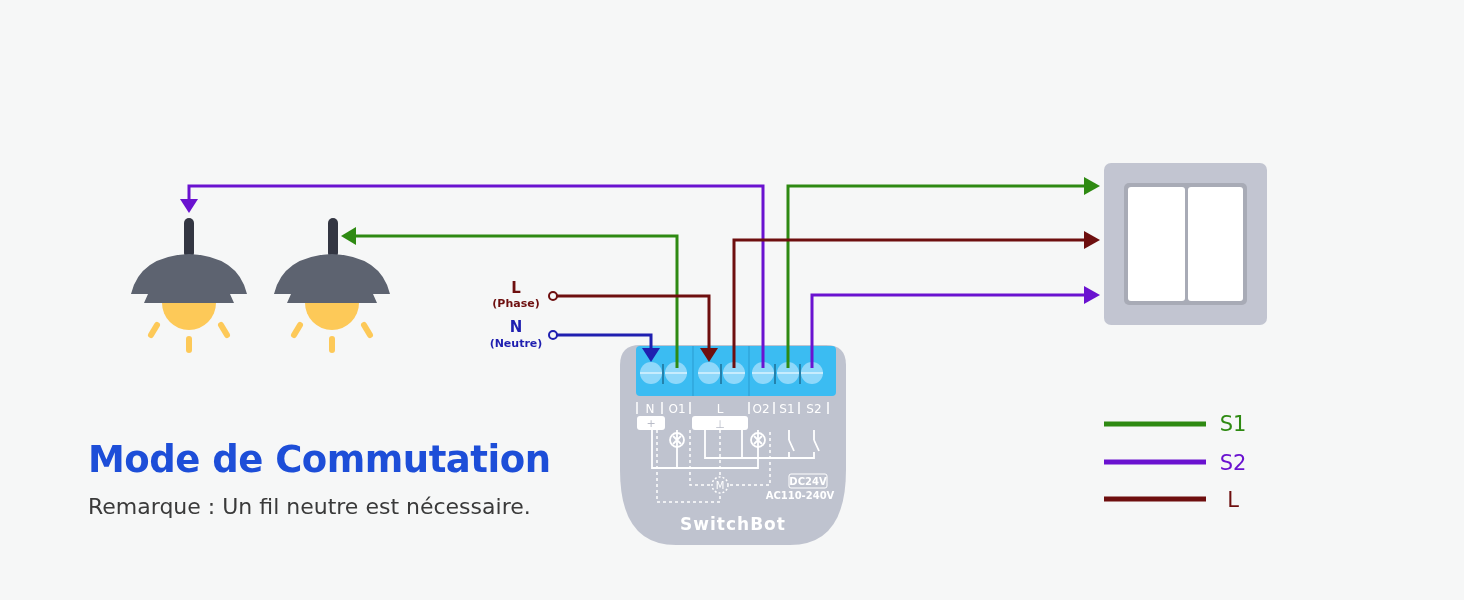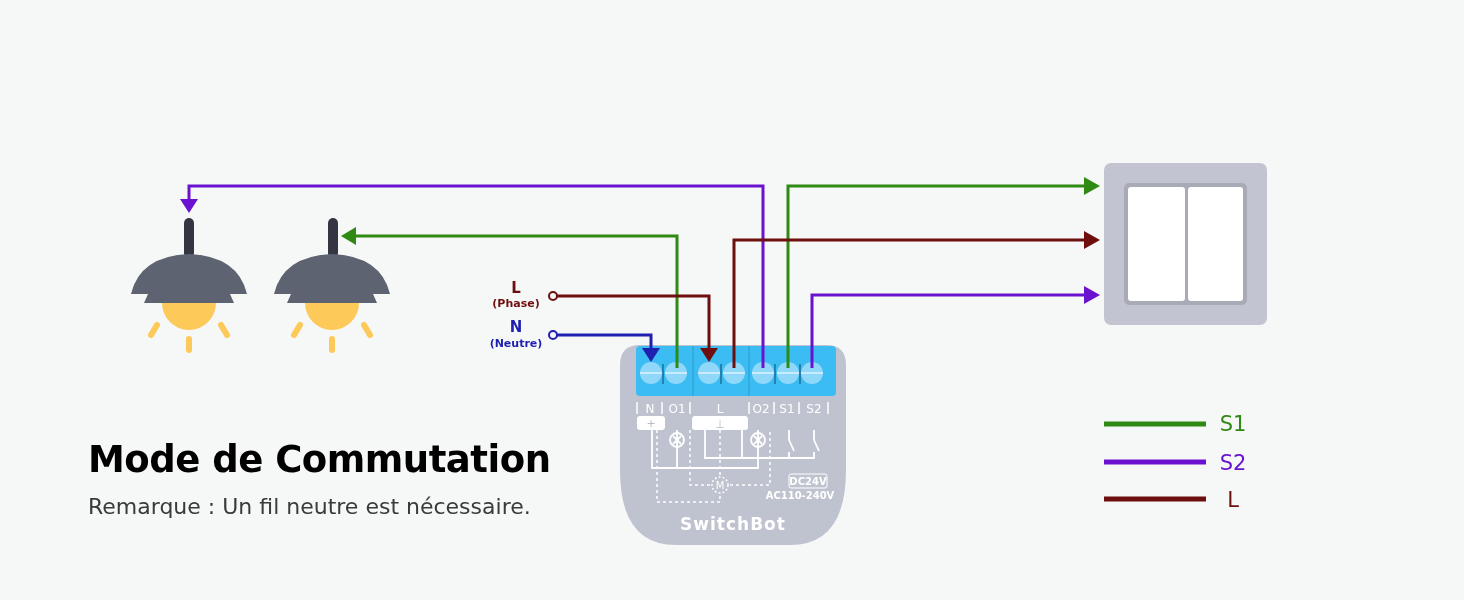--- a/index.html
+++ b/index.html
@@ -5,21 +5,21 @@
   html, body { margin: 0; padding: 0; }
   body {
     width: 1464px; height: 600px; overflow: hidden;
     background: #f6f7f7;
     font-family: "DejaVu Sans", sans-serif;
     position: relative;
   }
   svg.diagram { position: absolute; left: 0; top: 0; }
   .title {
     position: absolute; left: 88px; top: 438px;
-    font-size: 37px; font-weight: bold; color: #000000;
+    font-size: 37px; font-weight: bold; color: #1d4ed8;
     letter-spacing: -0.5px;
   }
   .note {
     position: absolute; left: 88px; top: 494px;
     font-size: 22px; color: #3a3a3a;
   }
   .lbl { font-family: "DejaVu Sans", sans-serif; font-weight: bold; }
   .term-lbl { font-family: "DejaVu Sans", sans-serif; font-size: 12px; fill: #ffffff; }
   .brand { font-family: "DejaVu Sans", sans-serif; font-weight: bold; font-size: 17px; fill: #ffffff; letter-spacing: 1px; }
   .small-w { font-family: "DejaVu Sans", sans-serif; font-size: 10px; font-weight: bold; fill: #ffffff; }

